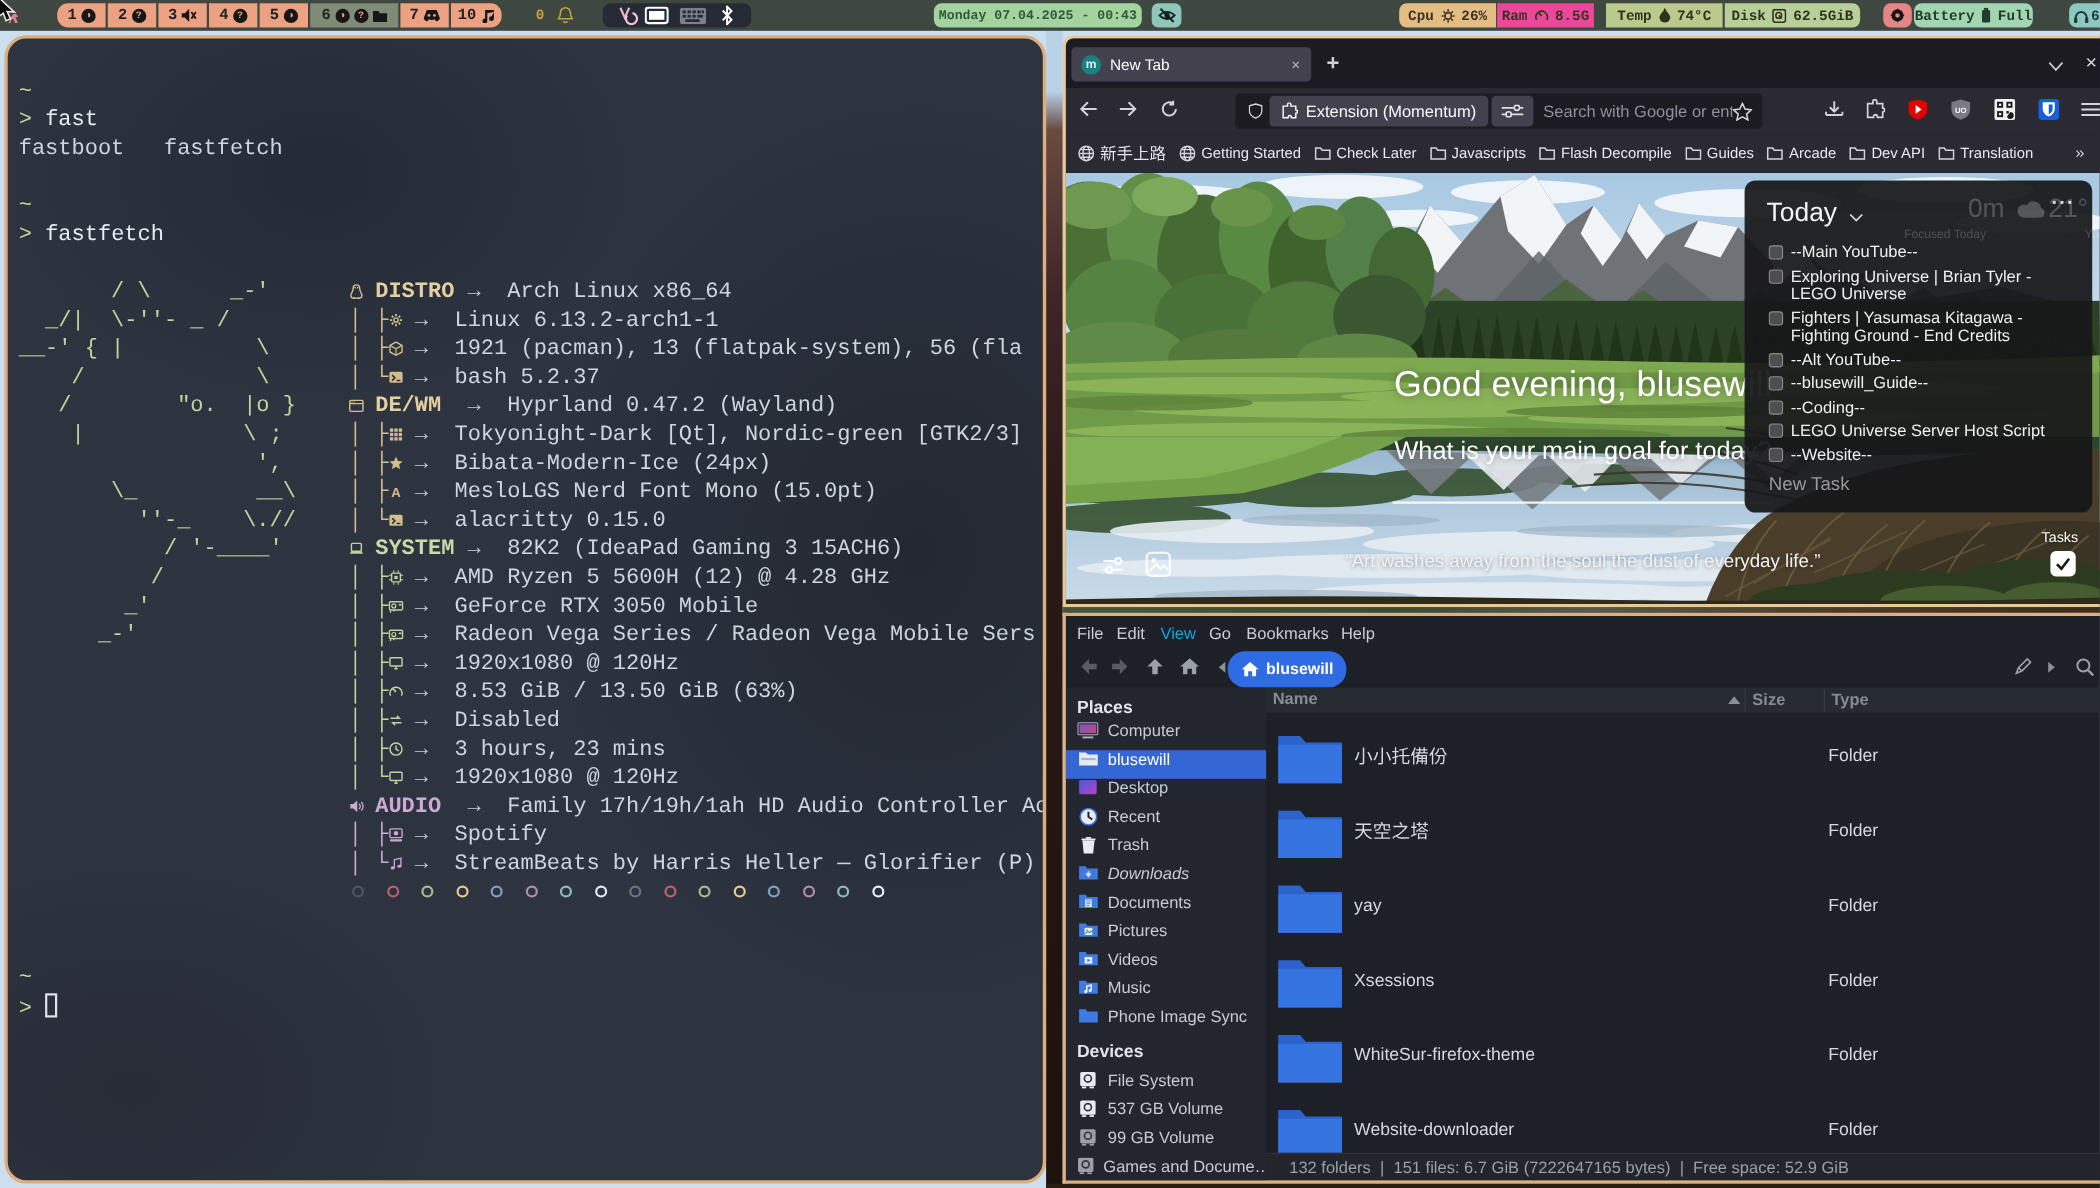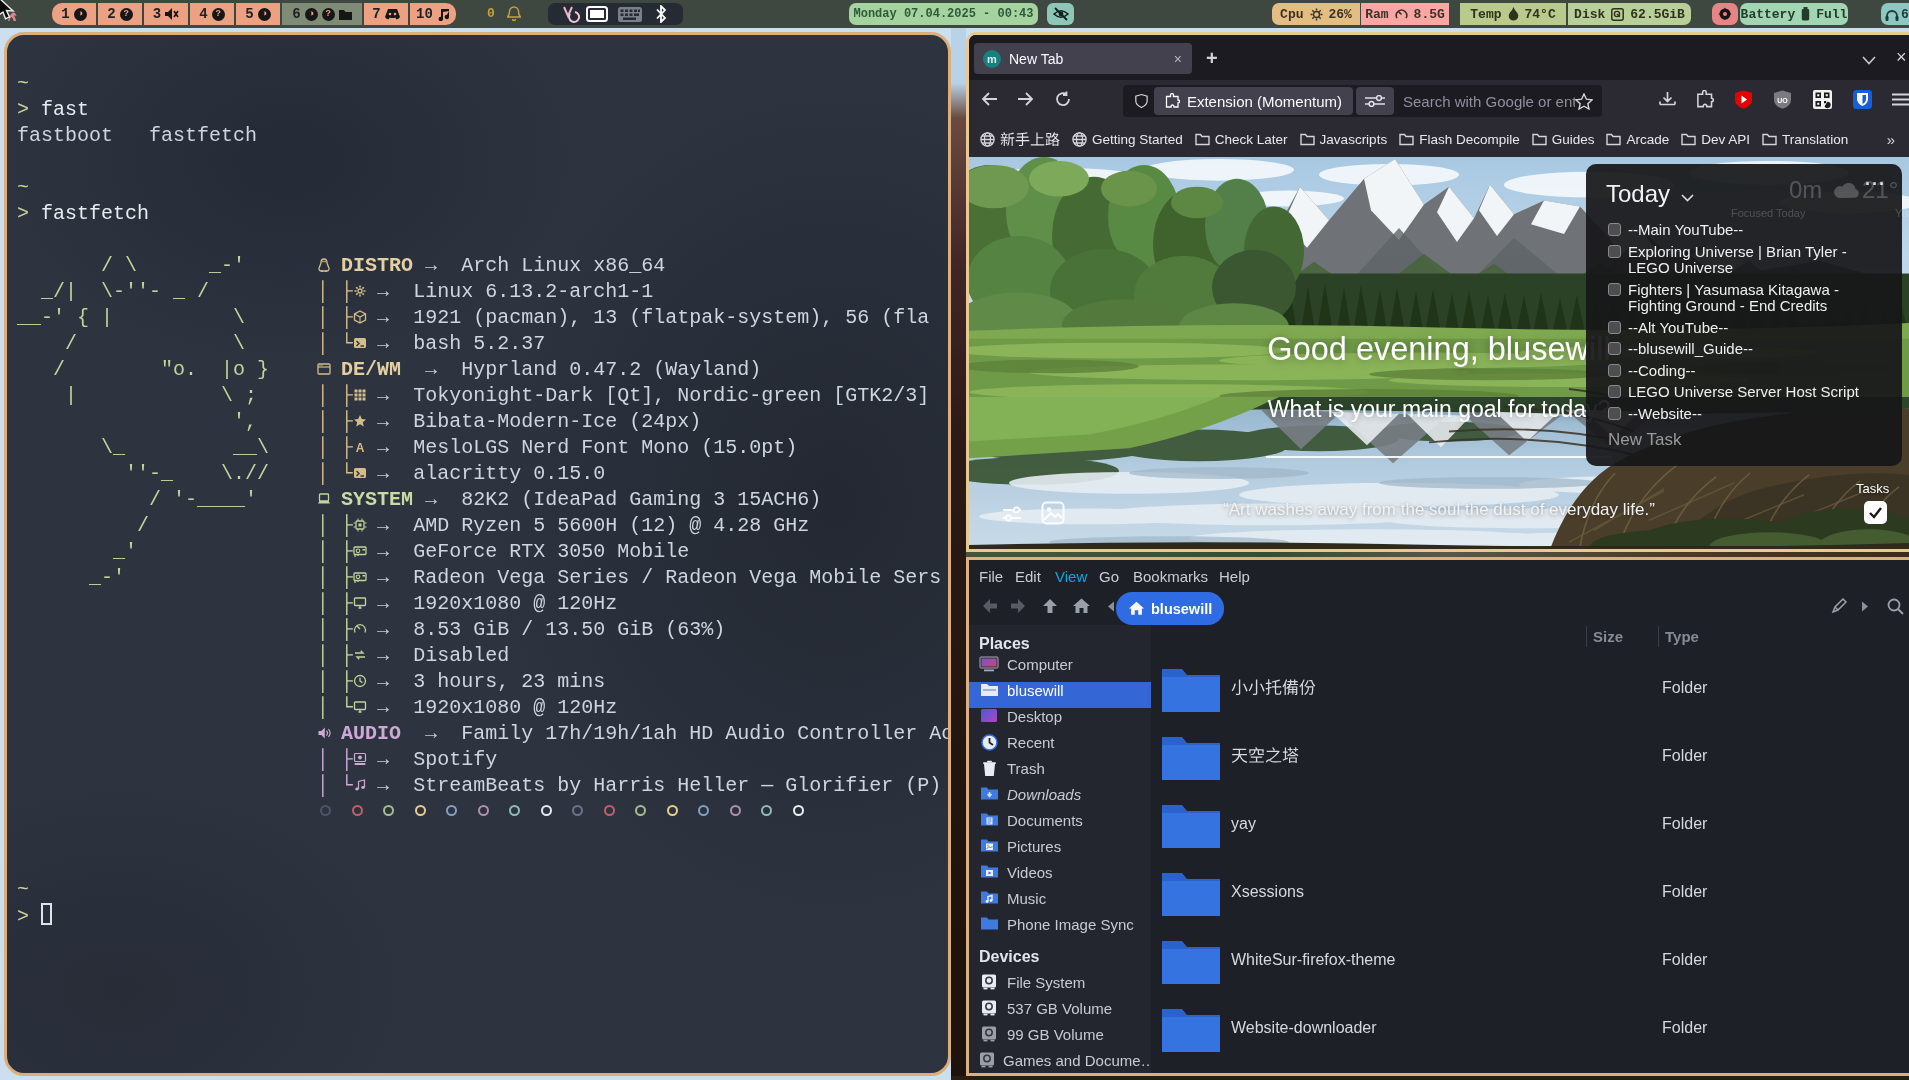--- a/index.html
+++ b/index.html
@@ -127,21 +127,21 @@
         <circle cx="8" cy="7" r="2.4" fill="#10211d"></circle>
         <path d="M2 1 L14 13" stroke="#10211d" stroke-width="1.8"></path>
       </svg>
     </div>
     <div class="pill" style="left:1272px;width:88px;background:#e4bd82;border-radius:7px 0 0 7px;gap:6px;color:#3a3325">Cpu <svg width="13" height="13" viewBox="0 0 13 13">
         <g fill="none" stroke="#3a3325" stroke-width="1.5">
           <circle cx="6.5" cy="6.5" r="3"></circle>
           <path d="M6.5 0.5 v2 M6.5 10.5 v2 M0.5 6.5 h2 M10.5 6.5 h2 M2.3 2.3 l1.4 1.4 M9.3 9.3 l1.4 1.4 M10.7 2.3 L9.3 3.7 M3.7 9.3 L2.3 10.7"></path>
         </g>
       </svg> 26%</div>
-    <div class="pill" style="left:1361px;width:88px;background:#fca5a5;gap:6px;color:#3a3325">Ram <svg width="13" height="13" viewBox="0 0 13 13">
+    <div class="pill" style="left:1361px;width:88px;background:#ec4899;gap:6px;color:#3a3325">Ram <svg width="13" height="13" viewBox="0 0 13 13">
         <path d="M2 10 A5.2 5.2 0 1 1 11 10" fill="none" stroke="#3a3325" stroke-width="1.6"></path>
         <path d="M6.5 6.5 L3.6 3.6" stroke="#3a3325" stroke-width="1.6"></path>
       </svg> 8.5G</div>
     <div class="pill" style="left:1460px;width:106px;background:#bac98c;gap:6px;color:#2e331c">Temp <svg width="11" height="14" viewBox="0 0 11 14">
         <path d="M5.5 0 Q6.5 3 9 5.5 Q11 8 10 10.5 Q8.8 13.5 5.5 13.5 Q2.2 13.5 1 10.5 Q0 8 2 5.5 Q4.5 3 5.5 0 Z M5.5 13.5 Q3 11 5.5 8 Q8 11 5.5 13.5" fill="#2e331c"></path>
       </svg> 74°C</div>
     <div class="pill" style="left:1568px;width:123px;background:#b9cf9a;border-radius:0 7px 7px 0;gap:6px;color:#2e331c">Disk <svg width="13" height="13" viewBox="0 0 13 13">
         <rect x="0.8" y="0.8" width="11.4" height="11.4" rx="2" fill="none" stroke="#2e331c" stroke-width="1.5"></rect>
         <circle cx="6" cy="6" r="2.6" fill="none" stroke="#2e331c" stroke-width="1.4"></circle>
         <path d="M6 6 l2.8 2.8" stroke="#2e331c" stroke-width="1.4"></path>
@@ -812,20 +812,26 @@
         </svg>
       </span>99 GB Volume</div>
     <div class="srow" style="top:492px"><span style="width:20px;margin:0 8px 0 10px;display:flex;justify-content:center">
         <svg width="16" height="16" viewBox="0 0 16 16">
           <rect x="1" y="0.5" width="14" height="13" rx="1.5" fill="#9a9fa8"></rect>
           <circle cx="8" cy="6.5" r="3.2" fill="none" stroke="#33363d" stroke-width="1.5"></circle>
           <rect x="2.5" y="13.8" width="4" height="1.6" fill="#9a9fa8"></rect>
           <rect x="9.5" y="13.8" width="4" height="1.6" fill="#9a9fa8"></rect>
         </svg>
       </span>Games and Docume…</div>
+    <div id="fmhead">
+      <span style="position:absolute;left:6px;top:2px">Name</span>
+      <svg class="a" style="left:420px;top:8px" width="11" height="7">
+        <path d="M5.5 0 L11 7 H0 Z" fill="#8a8f98"></path>
+      </svg>
+    </div>
     <div class="a" style="left:624px;top:68px;font-size:15px;font-weight:bold;color:#868c96">Size</div>
     <div class="a" style="left:696px;top:68px;font-size:15px;font-weight:bold;color:#868c96">Type</div>
     <div class="a" style="left:617px;top:66px;width:1px;height:21px;background:#3a3e46"></div>
     <div class="a" style="left:689px;top:66px;width:1px;height:21px;background:#3a3e46"></div>
     <div id="fmlist">
       <div class="frow" style="top:7px">
         <span style="position:absolute;left:10px;top:10px"><svg width="60" height="48" viewBox="0 0 60 48">
             <path d="M1 4 h20 l5 6 H59 v37 H1 Z" fill="#2c62cc"></path>
             <path d="M1 12 H59 V47 H1 Z" fill="#3473e0"></path>
           </svg></span>
@@ -884,12 +890,13 @@
       </div>
       <div class="frow" style="top:347px">
         <span style="position:absolute;left:10px;top:10px"><svg width="60" height="48" viewBox="0 0 60 48">
             <path d="M1 4 h20 l5 6 H59 v37 H1 Z" fill="#2c62cc"></path>
             <path d="M1 12 H59 V47 H1 Z" fill="#3473e0"></path>
           </svg></span>
         <span style="position:absolute;left:80px;top:24px"><span style="font-size:16px;color:#d6d9dd">Website-downloader</span></span>
         <span style="position:absolute;left:511px;top:24px;font-size:16px;color:#d6d9dd">Folder</span>
       </div>
     </div>
+    <div id="fmstat">132 folders&nbsp; |&nbsp; 151 files: 6.7 GiB (7222647165 bytes)&nbsp; |&nbsp; Free space: 52.9 GiB</div>
   </div>
 </body></html>

